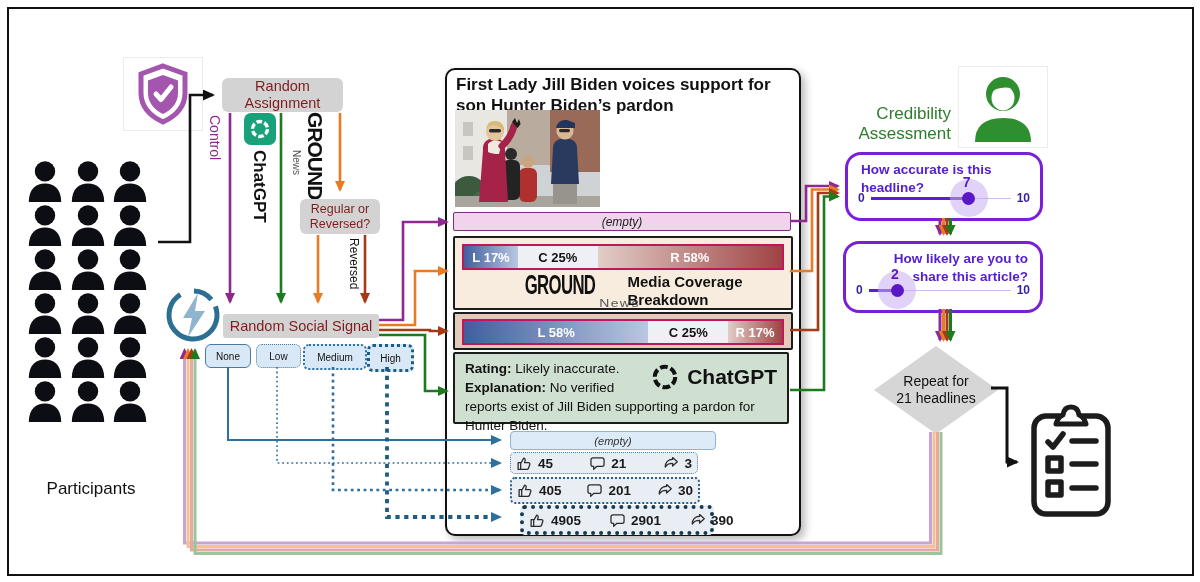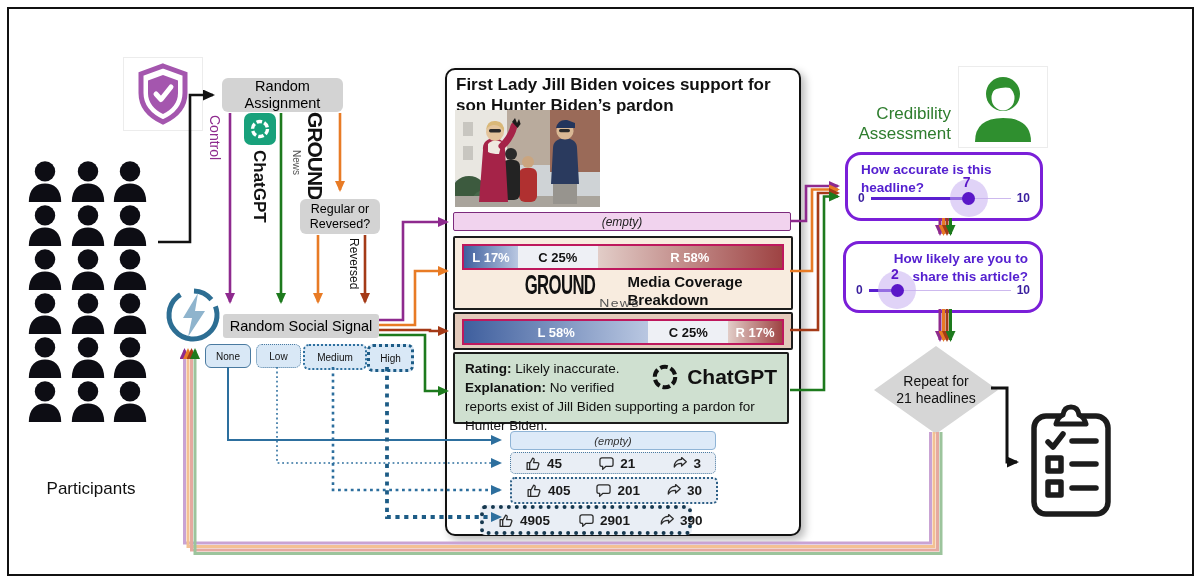--- a/index.html
+++ b/index.html
@@ -1,20 +1,20 @@
 <!DOCTYPE html>
 <html><head>
 <meta charset="utf-8">
 <style>
   html,body{margin:0;padding:0;background:#fff;font-family:"Liberation Sans",sans-serif;}
   #stage{position:relative;width:1200px;height:582px;background:#fff;overflow:hidden;}
   .abs{position:absolute;}
   .frame{left:7px;top:7px;width:1183px;height:565px;border:2.5px solid #111;}
   
-  .graybox{background:#d3d3d3;border-radius:6px;display:flex;align-items:center;justify-content:center;text-align:center;color:#000000;}
+  .graybox{background:#d3d3d3;border-radius:6px;display:flex;align-items:center;justify-content:center;text-align:center;color:#7f1d1d;}
   .vt{writing-mode:vertical-rl;}
   .lbl{font-size:17px;color:#111;text-align:center;}
   
   .pgrid{display:grid;grid-template-columns:repeat(3,1fr);grid-auto-rows:44px;width:128px;}
   .bust{width:38px;height:42px;fill:#0d0d14;}
   
   .chip{background:#d9e8f6;border-radius:6px;display:flex;align-items:center;justify-content:center;font-size:10px;color:#111;}
   .chip.solid{border:1.5px solid #4a7aa0;}
   .chip.d1{border:1.5px dotted #4a7aa0;}
   .chip.d2{border:2.5px dotted #2d6f9e;}
@@ -28,21 +28,21 @@
   .bar{display:flex;overflow:hidden;border:2px solid #be185d;}
   .seg{display:flex;align-items:center;justify-content:center;font-size:13px;font-weight:bold;white-space:nowrap;}
   .seg.L{background:linear-gradient(90deg,#3f5f9e 0%,#b9c7e1 100%);color:#fff;}
   .seg.C{background:#eef0f5;color:#111;}
   .seg.R{background:linear-gradient(90deg,#e2cdc8 0%,#9e4343 100%);color:#fff;}
   .glogo{font-weight:900;font-size:27px;letter-spacing:-1px;transform:scaleX(.62);transform-origin:center;color:#111;line-height:.9;}
   .gnews{font-size:10px;color:#555;text-align:right;letter-spacing:1px;transform:scaleX(1.4);}
   .mtitle{font-size:15px;font-weight:bold;color:#111;line-height:1.2;}
   .gptbox{background:#cfe0d0;font-size:13.5px;color:#111;line-height:1.4;}
   .bluebar{background:#ddeaf8;border:1.5px solid #8fb4d6;border-radius:4px;display:flex;align-items:center;justify-content:center;font-size:11px;font-style:italic;color:#333;}
-  .srow{background:#e9eef5;border-radius:5px;display:flex;align-items:center;justify-content:space-between;padding:0 14px;font-size:13.5px;font-weight:bold;color:#1a1a1a;}
+  .srow{background:#e9eef5;border-radius:5px;display:flex;align-items:center;justify-content:space-between;padding:0 5px;font-size:13.5px;font-weight:bold;color:#1a1a1a;}
   .srow.d1{border:1.6px dotted #4a7aa0;}
   .srow.d2{border:2.6px dotted #2d5f86;}
   .srow.d3{border:4px dotted #16384f;}
   .sic{display:flex;align-items:center;gap:5px;}
   .sic svg{width:17px;height:17px;stroke:#2b2b2b;fill:none;stroke-width:1.5;stroke-linejoin:round;stroke-linecap:round;}
   
   .credtitle{color:#2e7d2e;font-weight:normal;font-size:17px;line-height:1.15;text-align:right;}
   .qbox{background:#fff;border:3px solid #7a1fd8;border-radius:16px;}
   .qtext{font-size:13.5px;font-weight:bold;color:#5520d0;line-height:1.3;}
   .slider{position:absolute;left:10px;right:10px;bottom:7px;height:26px;display:flex;align-items:center;gap:6px;}
@@ -308,21 +308,21 @@
         <span>201</span>
       </span>
     <span class="sic">
         <svg viewBox="0 0 20 20">
           <path d="M12.5,3 l5.5,5 -5.5,5 v-3.2 c-4.5,-.2 -7,1.6 -8.7,4.4 0,-5.4 3.4,-9 8.7,-9.2 Z"></path>
         </svg>
         <span>30</span>
       </span>
   </div>
 
-  <div class="abs srow d3" style="left:480px;top:505px;width:176px;height:22px;gap:28px;">
+  <div class="abs srow d3" style="left:520px;top:505px;width:176px;height:22px;gap:28px;">
     <span class="sic">
         <svg viewBox="0 0 20 20">
           <path d="M2.5,9 h3 v8 h-3 z M5.5,10 l3.6,-6.3 c1.6,.3 2,1.5 1.6,2.9 L10,9 h4.6 c1.3,0 2,1 1.6,2.2 l-1.5,4.4 c-.3,1 -1.1,1.4 -2.1,1.4 H5.5 Z"></path>
         </svg>
         <span>4905</span>
       </span>
     <span class="sic">
         <svg viewBox="0 0 20 20">
           <path d="M4.5,3.5 h11 a2.2,2.2 0 0 1 2.2,2.2 v5.6 a2.2,2.2 0 0 1 -2.2,2.2 h-6.5 l-3.5,3.4 v-3.4 h-1 a2.2,2.2 0 0 1 -2.2,-2.2 V5.7 a2.2,2.2 0 0 1 2.2,-2.2 Z"></path>
         </svg>

